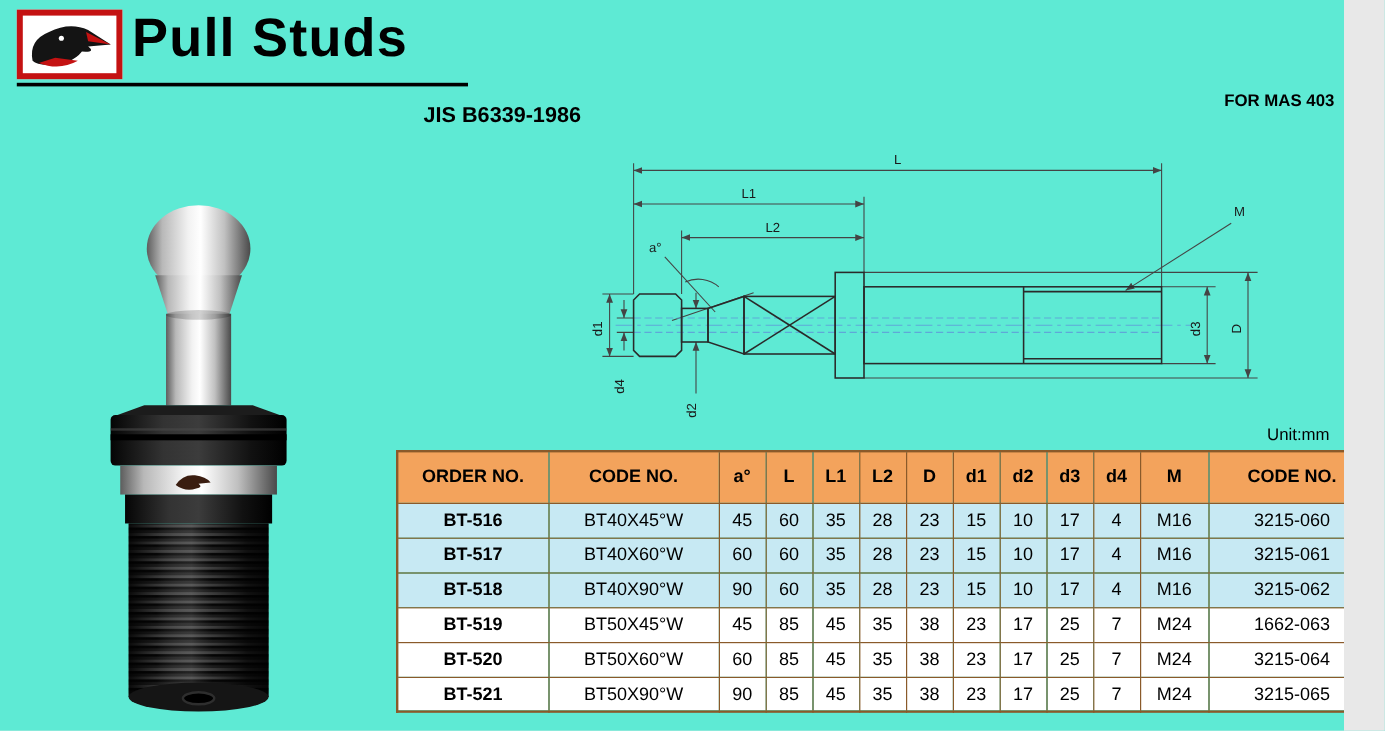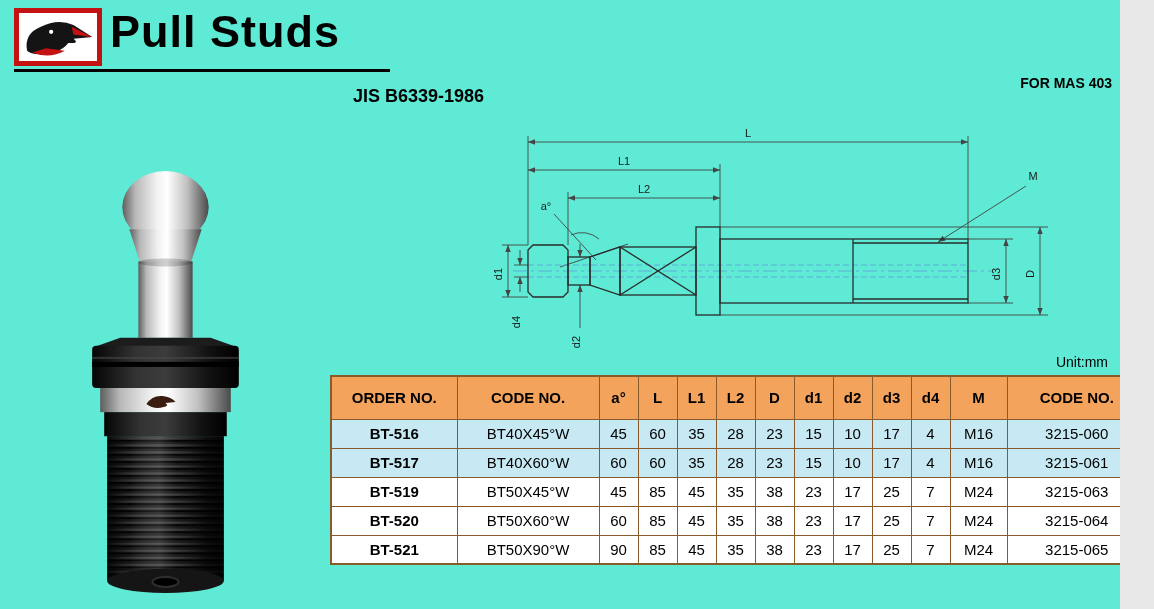--- a/index.html
+++ b/index.html
@@ -251,34 +251,49 @@
           <td>35</td>
           <td>28</td>
           <td>23</td>
           <td>15</td>
           <td>10</td>
           <td>17</td>
           <td>4</td>
           <td>M16</td>
           <td>3215-061</td>
         </tr>
+        <tr class="hl">
+          <td>BT-518</td>
+          <td>BT40X90°W</td>
+          <td>90</td>
+          <td>60</td>
+          <td>35</td>
+          <td>28</td>
+          <td>23</td>
+          <td>15</td>
+          <td>10</td>
+          <td>17</td>
+          <td>4</td>
+          <td>M16</td>
+          <td>3215-062</td>
+        </tr>
         <tr>
           <td>BT-519</td>
           <td>BT50X45°W</td>
           <td>45</td>
           <td>85</td>
           <td>45</td>
           <td>35</td>
           <td>38</td>
           <td>23</td>
           <td>17</td>
           <td>25</td>
           <td>7</td>
           <td>M24</td>
-          <td>3215-063</td>
+          <td>1662-063</td>
         </tr>
         <tr>
           <td>BT-520</td>
           <td>BT50X60°W</td>
           <td>60</td>
           <td>85</td>
           <td>45</td>
           <td>35</td>
           <td>38</td>
           <td>23</td>

